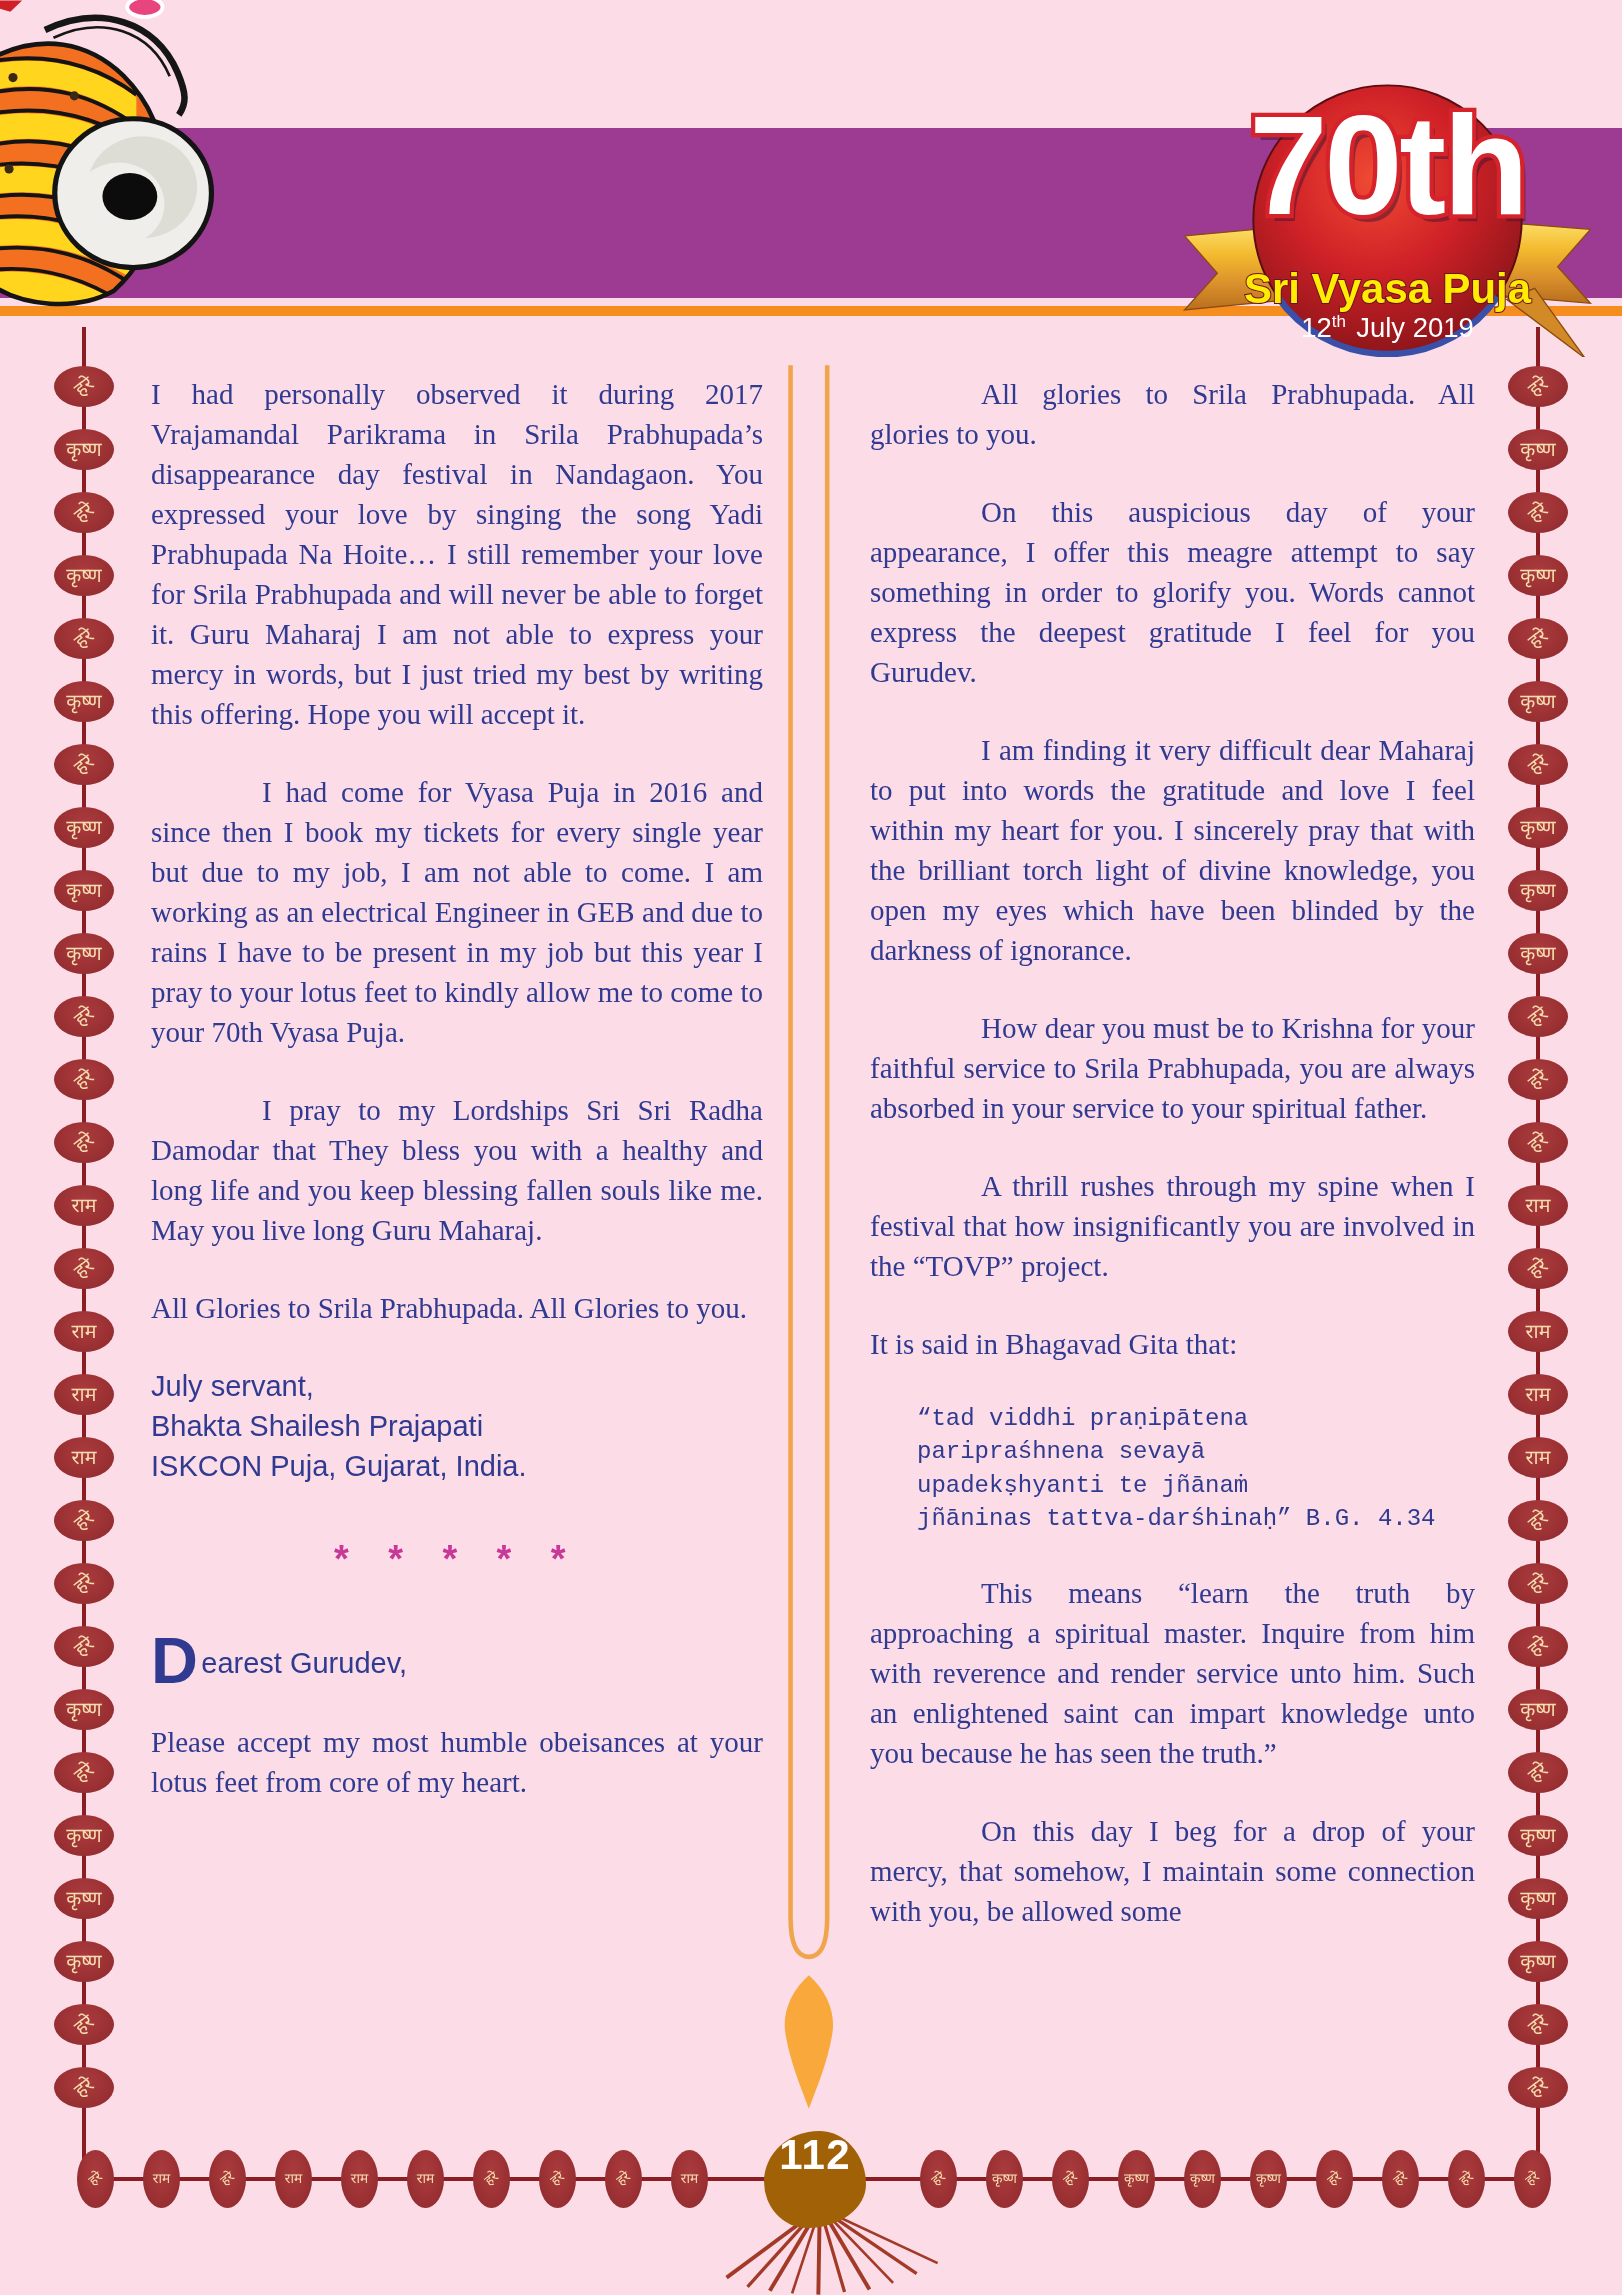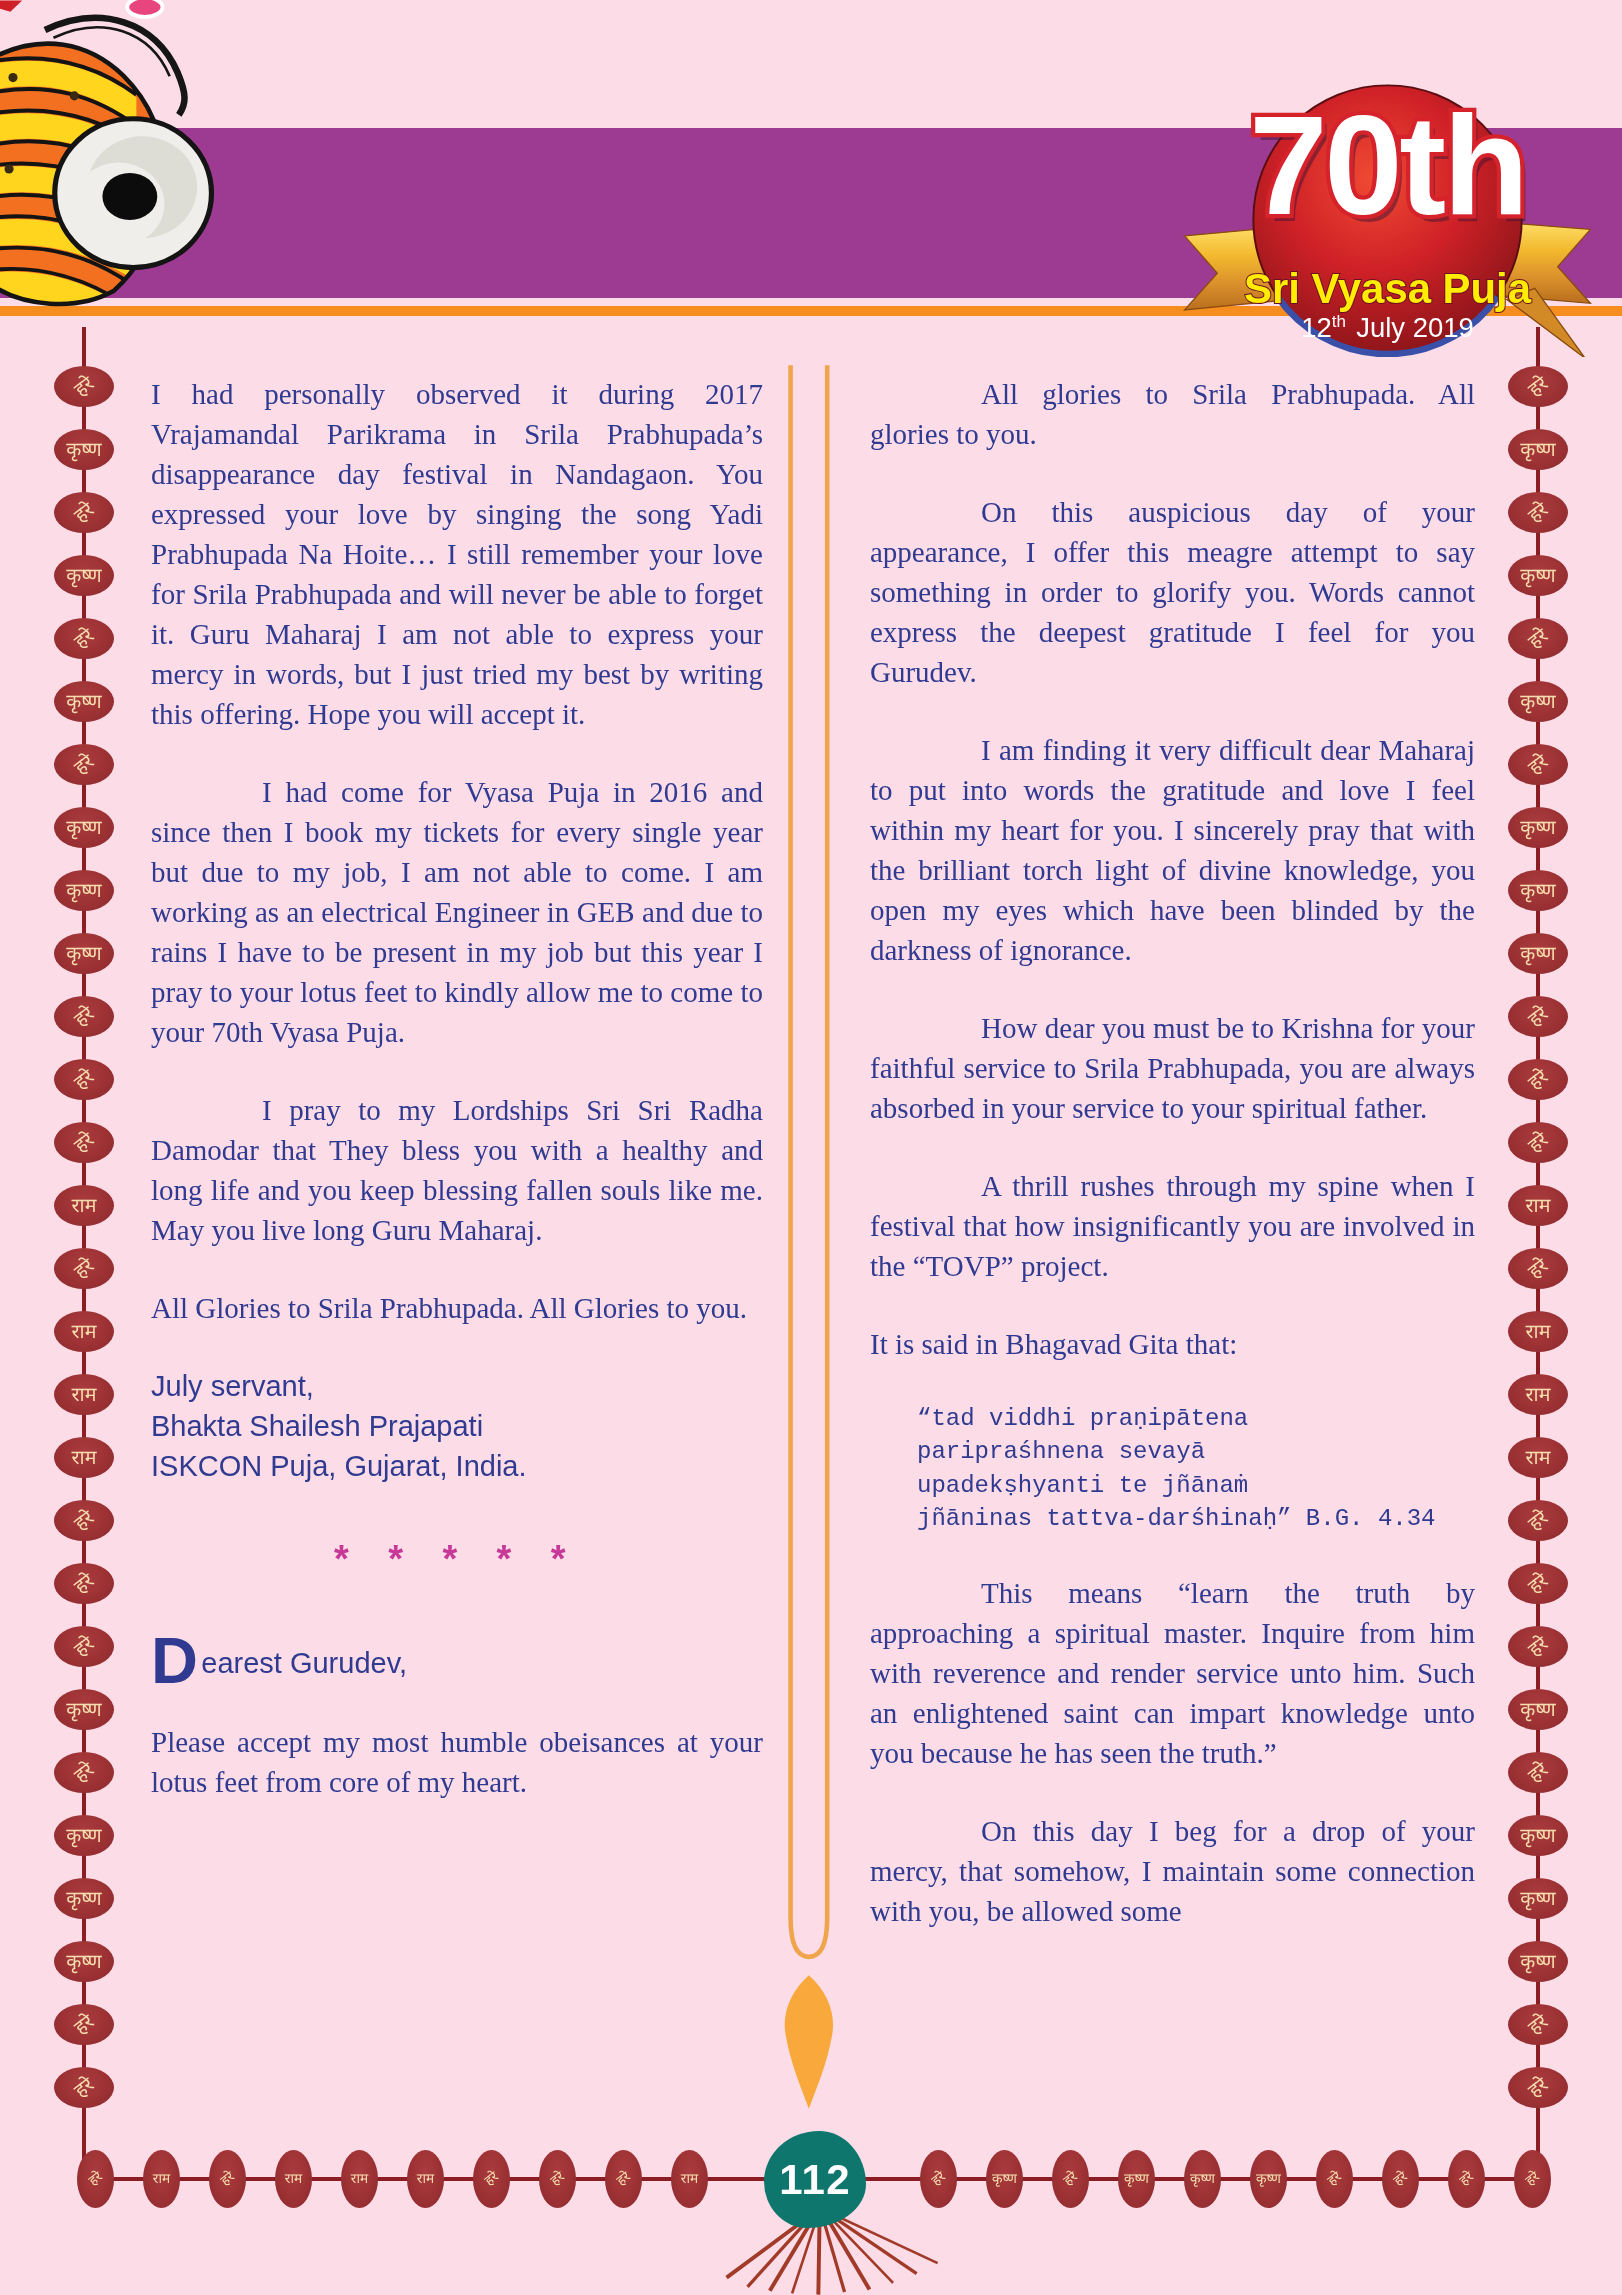--- a/index.html
+++ b/index.html
@@ -26,22 +26,22 @@
   .bead-label{font-family:"DejaVu Sans",sans-serif;font-size:19.6px;line-height:1;color:#f6ddad;}
   .rot .bead-label{transform:rotate(-38deg);}
   .row{position:absolute;top:2150px;display:flex;gap:29px;z-index:2;}
   .row-left{left:77px;}
   .row-right{left:920px;}
   .row .bead{width:37px;height:58px;}
   .row .bead-label{font-size:13.7px;}
   
   .divider{position:absolute;left:772px;top:360px;z-index:1;}
   
-  .badge{position:absolute;left:764px;top:2131px;width:102px;height:97px;background:#0f766e;
-         border-radius:54% 46% 58% 42% / 52% 55% 45% 48%;display:flex;align-items:center;justify-content:center;z-index:5;}
+  .badge{position:absolute;left:764px;top:2131px;width:102px;height:97px;background:#a16207;
+         border-radius:54% 46% 58% 42% / 52% 55% 45% 48%;display:flex;align-items:flex-start;justify-content:center;z-index:5;}
   .badge span{color:#ffffff;font-weight:bold;font-size:42px;letter-spacing:1.3px;}
   .tassel{position:absolute;left:720px;top:2212px;z-index:4;}
   
   .col{position:absolute;top:374px;width:612px;z-index:2;color:#2f3a90;}
   .col-left{left:151px;}
   .col-right{left:870px;width:605px;}
   .para{margin:0 0 38px;font-size:29px;line-height:1.38;text-align:justify;
         font-family:Liberation Serif, serif;}
   .para.indent{text-indent:111px;}
   .sig{margin:0 0 38px;}

